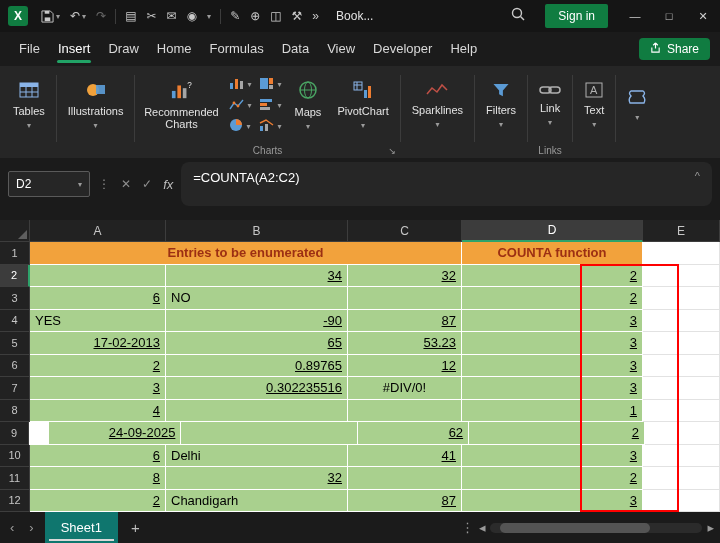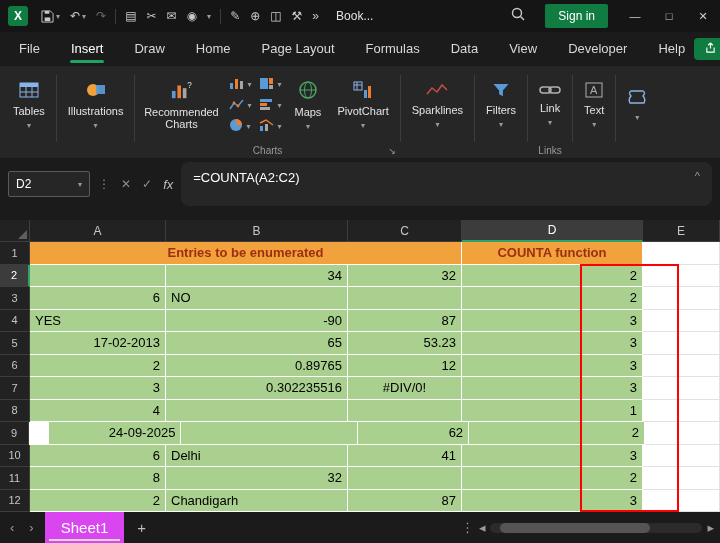--- a/index.html
+++ b/index.html
@@ -66,32 +66,32 @@
   .colh { display:flex; align-items:center; justify-content:center; color:#c6c6c6; font-size:12px;
     background:#222222; border-right:1px solid #3d3d3d; border-bottom:1px solid #3d3d3d; height:22px; }
   .colh.active { background:#3c3c3c; color:#fff; border-bottom:2px solid #2EA36B; }
   .row { display:flex; height:22.5px; }
   .rowh { width:30px; background:#222222; color:#c6c6c6; font-size:11px; display:flex; align-items:center;
     justify-content:center; border-right:1px solid #3d3d3d; border-bottom:1px solid #3d3d3d; }
   .rowh.active { background:#3c3c3c; color:#fff; border-right:2px solid #2EA36B; }
   .cell { font-size:13px; color:#000; padding:0 5px; display:flex; align-items:center; overflow:hidden; }
   .cell.green { background:#A9D08E; border-right:1px solid #ffffff; border-bottom:1px solid #ffffff; }
   .cell.white { background:#ffffff; border-right:1px solid #e2e2e2; border-bottom:1px solid #e2e2e2; }
-  .cell.r { justify-content:flex-end; } .cell.l { justify-content:flex-start; } .cell.c { justify-content:center; }
+  .cell.r { justify-content:flex-end;text-decoration:underline; } .cell.l { justify-content:flex-start; } .cell.c { justify-content:center; }
   .title-cell { background:#F2A23C; color:#9C2F13; font-weight:bold; font-size:13px; justify-content:center;
     border-right:1px solid #ffffff; border-bottom:1px solid #ffffff; }
   .red-box { position:absolute; left:580px; top:44px; width:99px; height:248px; border:2px solid #FF0000;
     pointer-events:none; z-index:5; }
 
   
   .bottombar { height:31px; background:#1b1b1b; display:flex; align-items:center; padding:0 6px; gap:7px;
     color:#9a9a9a; font-size:13px; }
   .nav-arrow { padding:0 4px; font-size:13px; color:#9a9a9a; }
-  .sheettab { height:100%; display:flex; align-items:center; padding:0 16px; color:#fff; font-size:15px;
-    position:relative; background:#d946ef; }
+  .sheettab { height:100%; display:flex; align-items:center; padding:0 16px; color:#fff; font-size:13px;
+    position:relative; background:#0f766e; }
   .sheettab::after { content:""; position:absolute; left:4px; right:4px; bottom:2px; height:2px; background:#d9d9d9; }
   .add-sheet { padding:0 6px; font-size:15px; color:#bdbdbd; }
   .hscroll { margin-left:auto; display:flex; align-items:center; gap:5px; }
   .track { width:212px; height:10px; background:#2b2b2b; border-radius:5px; position:relative; }
   .thumb { position:absolute; left:10px; width:150px; height:10px; background:#545454; border-radius:5px; }
 </style>
 </head>
 <body>
 
 <div id="app">
@@ -160,26 +160,25 @@
       </div>
     <div class="win-btn">
         <span>□</span>
       </div>
     <div class="win-btn">
         <span>✕</span>
       </div>
   </div>
 
   <div class="menubar">
-    <div style="display:flex;align-items:center;gap:13px;">
+    <div style="display:flex;align-items:center;">
         <div class="menu-tab">File</div>
         <div class="menu-tab active">Insert</div>
         <div class="menu-tab">Draw</div>
         <div class="menu-tab">Home</div>
-        <div class="menu-tab">Page Layout</div>
         <div class="menu-tab">Formulas</div>
         <div class="menu-tab">Data</div>
         <div class="menu-tab">View</div>
         <div class="menu-tab">Developer</div>
         <div class="menu-tab">Help</div>
       </div>
     <div class="share-btn">
       <span><svg width="11" height="11" viewBox="0 0 12 12">
             <path d="M6 1 L6 7 M6 1 L3.5 3.5 M6 1 L8.5 3.5" stroke="#fff" stroke-width="1.3" fill="none"></path>
             <path d="M2 6 V11 H10 V6" stroke="#fff" stroke-width="1.2" fill="none"></path>

